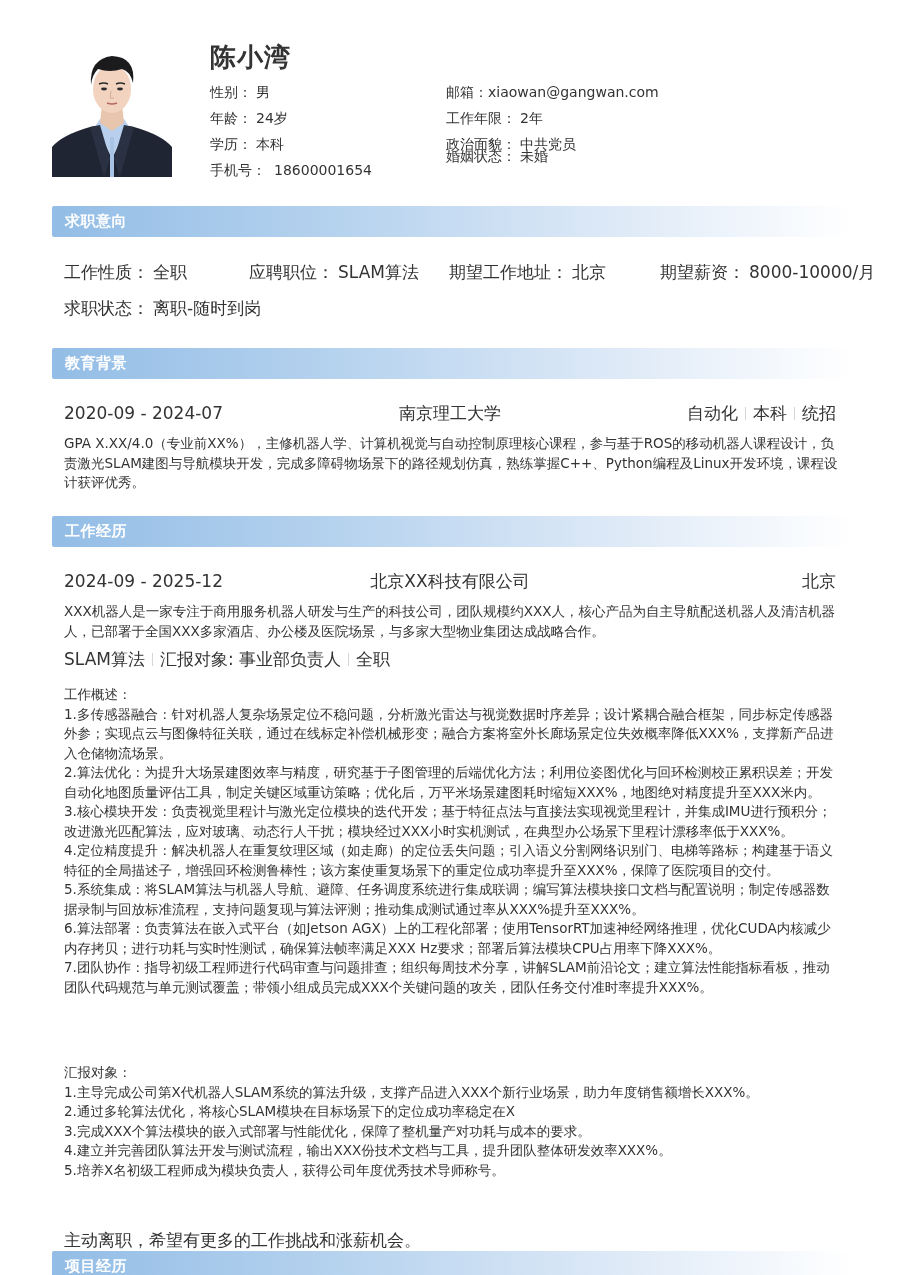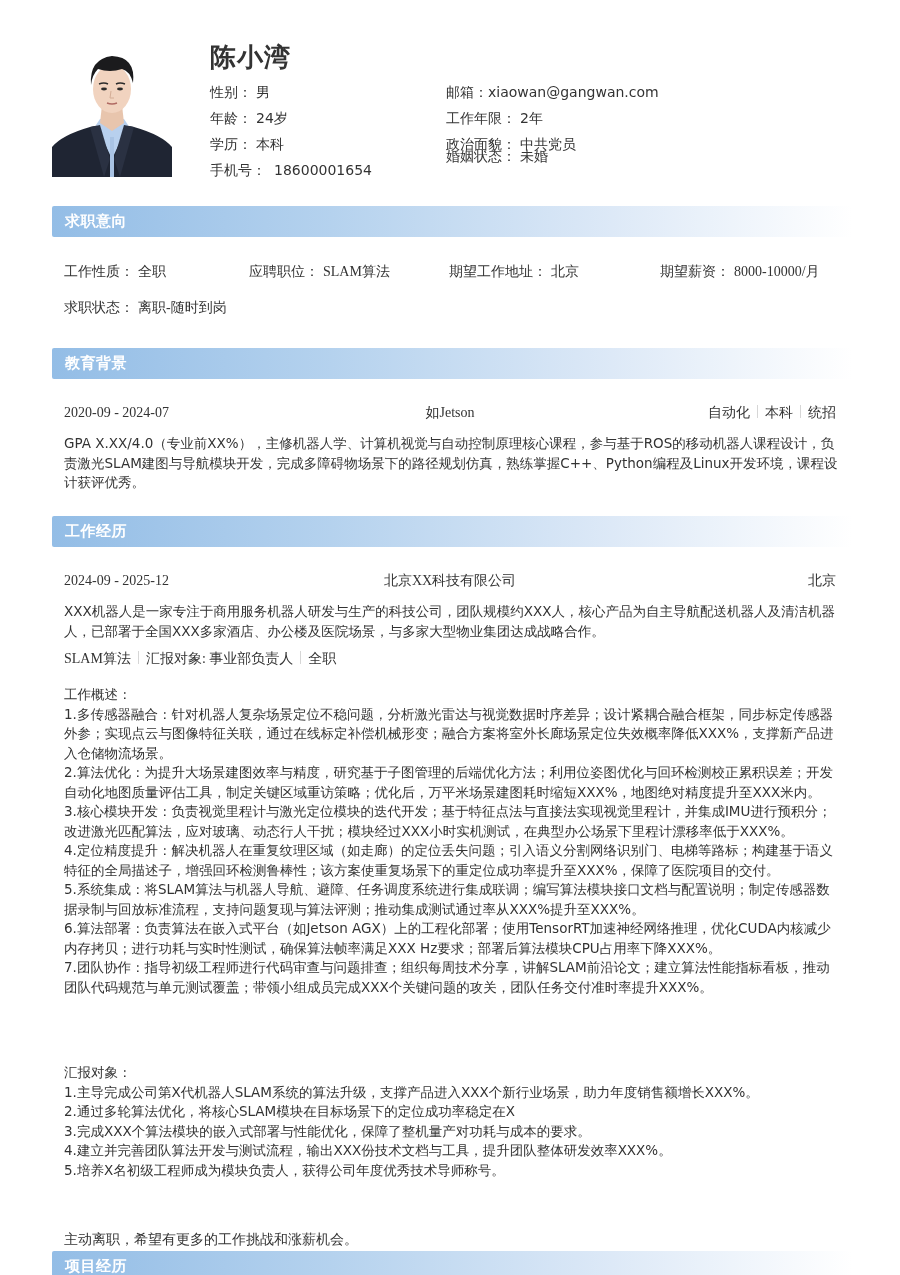--- a/index.html
+++ b/index.html
@@ -76,25 +76,24 @@
       font-size: 15px;
       font-weight: bold;
       color: #ffffff;
       letter-spacing: 0.5px;
       text-align: right;
     }
 
     
     .line {
       position: absolute;
-      font-size: 14px;
+      font-size: 17px;
       line-height: 20px;
       color: #333;
       white-space: nowrap;
-      font-family: Liberation Serif, serif;
     }
     .para {
       position: absolute;
       left: 64px;
       width: 774px;
       font-size: 13.5px;
       line-height: 19.5px;
       color: #333;
     }
     .para p { margin: 0; }
@@ -192,21 +191,21 @@
 </div>
 <div class="line" style="left:64px; top:298px;">
   <span>求职状态：</span><span style="margin-left:4px">离职-随时到岗</span>
 </div>
 
 <div class="section-bar" style="top:348px;">
   <span class="title">教育背景</span>
 </div>
 
 <div class="line" style="left:64px; top:403px;">2020-09 - 2024-07</div>
-<div class="line" style="left:350px; width:200px; top:403px; text-align:center;">如Jetson</div>
+<div class="line" style="left:350px; width:200px; top:403px; text-align:center;">南京理工大学</div>
 <div class="line right" style="right:64px; top:403px;">
   <span>自动化</span><span class="sep"></span><span>本科</span><span class="sep"></span><span>统招</span>
 </div>
 <div class="para" style="top:434px;">GPA X.XX/4.0（专业前XX%），主修机器人学、计算机视觉与自动控制原理核心课程，参与基于ROS的移动机器人课程设计，负责激光SLAM建图与导航模块开发，完成多障碍物场景下的路径规划仿真，熟练掌握C++、Python编程及Linux开发环境，课程设计获评优秀。</div>
 
 <div class="section-bar" style="top:516px;">
   <span class="title">工作经历</span>
 </div>
 
 <div class="line" style="left:64px; top:571px;">2024-09 - 2025-12</div>

